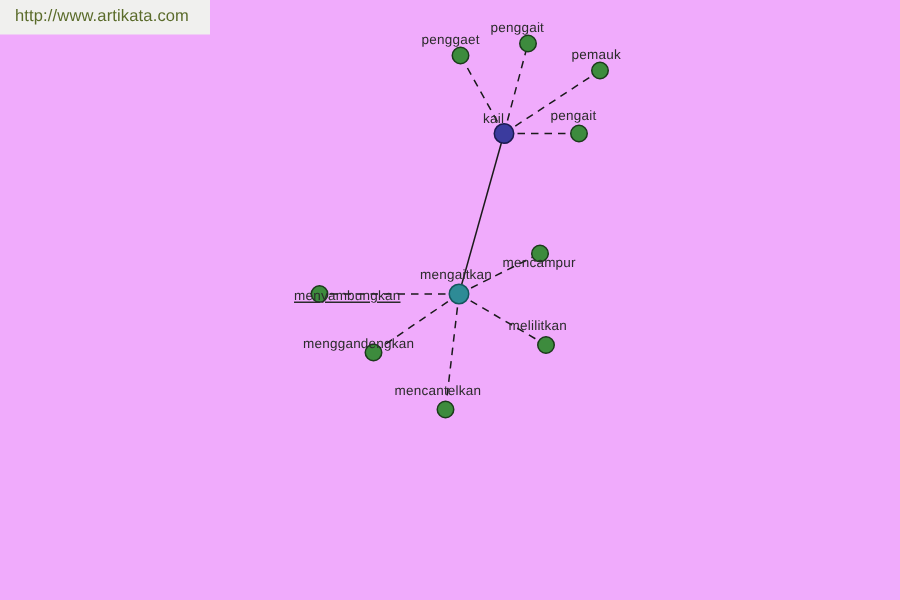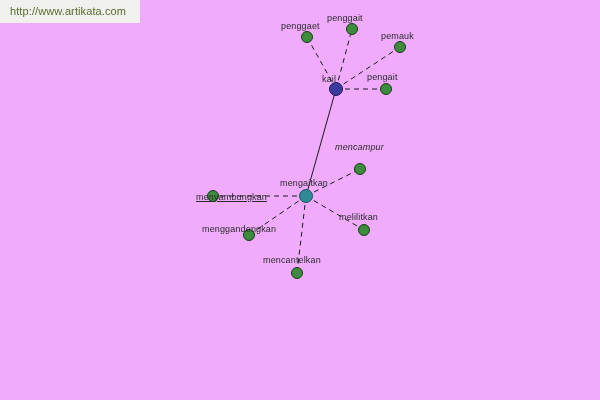--- a/index.html
+++ b/index.html
@@ -86,21 +86,21 @@
       <div class="node-label" style="left: 281px; top: 21px; color: rgb(43, 43, 43);">penggaet</div>
       <div class="node" style="left: 346px; top: 23px; width: 12px; height: 12px; background: rgb(61, 139, 61); border: 1px solid rgb(27, 58, 27);"></div>
       <div class="node-label" style="left: 327px; top: 13px; color: rgb(43, 43, 43);">penggait</div>
       <div class="node" style="left: 394px; top: 41px; width: 12px; height: 12px; background: rgb(61, 139, 61); border: 1px solid rgb(27, 58, 27);"></div>
       <div class="node-label" style="left: 381px; top: 31px; color: rgb(43, 43, 43);">pemauk</div>
       <div class="node" style="left: 380px; top: 83px; width: 12px; height: 12px; background: rgb(61, 139, 61); border: 1px solid rgb(27, 58, 27);"></div>
       <div class="node-label" style="left: 367px; top: 72px; color: rgb(43, 43, 43);">pengait</div>
       <div class="node" style="left: 299px; top: 189px; width: 14px; height: 14px; background: rgb(46, 139, 150); border: 1px solid rgb(20, 85, 92);"></div>
       <div class="node-label" style="left: 280px; top: 178px; color: rgb(43, 43, 43); text-align: right;">mengaitkan</div>
       <div class="node" style="left: 354px; top: 163px; width: 12px; height: 12px; background: rgb(61, 139, 61); border: 1px solid rgb(27, 58, 27);"></div>
-      <div class="node-label" style="left: 335px; top: 142px; color: rgb(43, 43, 43); font-style: italic;">mencampur</div>
+      <div class="node-label" style="left: 335px; top: 170px; color: rgb(43, 43, 43);">mencampur</div>
       <div class="node" style="left: 207px; top: 190px; width: 12px; height: 12px; background: rgb(61, 139, 61); border: 1px solid rgb(27, 58, 27);"></div>
       <div class="node-label" style="left: 196px; top: 192px; color: rgb(43, 43, 43); text-decoration: underline;">menyambungkan</div>
       <div class="node" style="left: 358px; top: 224px; width: 12px; height: 12px; background: rgb(61, 139, 61); border: 1px solid rgb(27, 58, 27);"></div>
       <div class="node-label" style="left: 339px; top: 212px; color: rgb(43, 43, 43);">melilitkan</div>
       <div class="node" style="left: 243px; top: 229px; width: 12px; height: 12px; background: rgb(61, 139, 61); border: 1px solid rgb(27, 58, 27);"></div>
       <div class="node-label" style="left: 202px; top: 224px; color: rgb(43, 43, 43);">menggandengkan</div>
       <div class="node" style="left: 291px; top: 267px; width: 12px; height: 12px; background: rgb(61, 139, 61); border: 1px solid rgb(27, 58, 27);"></div>
       <div class="node-label" style="left: 263px; top: 255px; color: rgb(43, 43, 43);">mencantelkan</div>
     </div>
 

